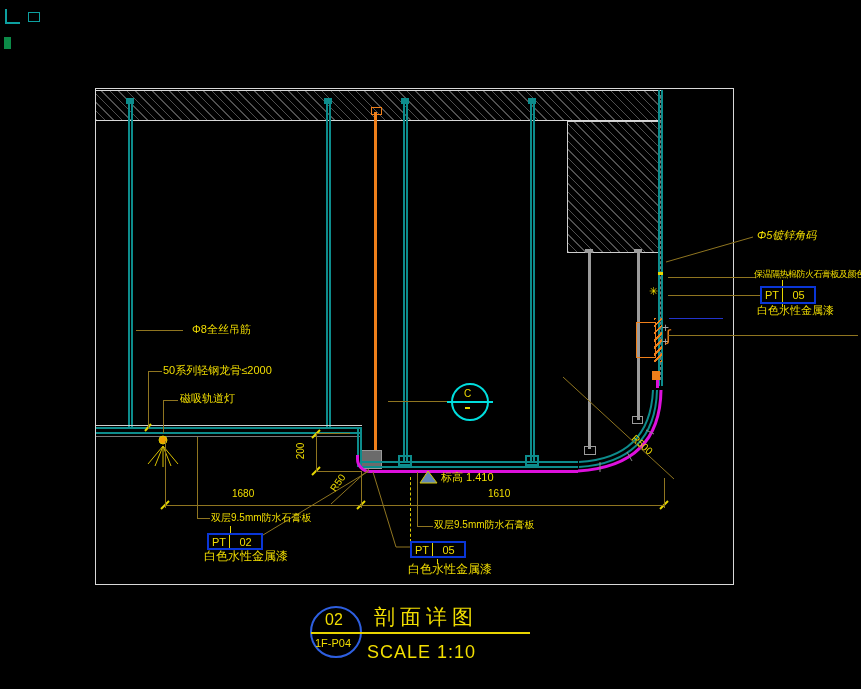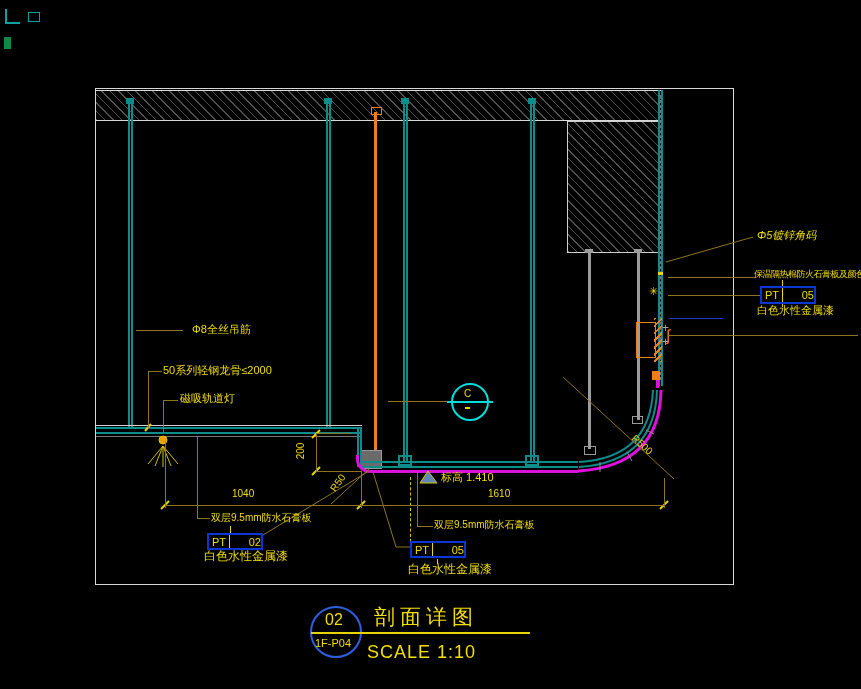--- a/index.html
+++ b/index.html
@@ -11,21 +11,21 @@
   .vl{position:absolute;width:1px;background:#8f7520;}
   .yvl{position:absolute;width:1px;background:#e8d800;}
   .tealv{position:absolute;width:5px;box-sizing:border-box;
          border-left:2px solid #0d8c8c;border-right:2px solid #0d8c8c;}
   .tealh{position:absolute;height:2px;background:#0d8c8c;}
   .hatch{background-image:repeating-linear-gradient(45deg,#4f4f4f 0,#4f4f4f 1px,transparent 1px,transparent 6px);}
   .ptbox{position:absolute;box-sizing:border-box;border:2px solid #0a36d6;display:flex;align-items:center;}
   .ptbox .cell{color:#f2de00;font-size:11px;text-align:center;}
   .ptbox .c1{width:20px;}
   .ptbox .div{width:1px;align-self:stretch;background:#e8d800;}
-  .ptbox .c2{flex:1;text-align:right;}
+  .ptbox .c2{flex:1;}
   svg{position:absolute;left:0;top:0;pointer-events:none;}
 </style>
 </head>
 <body>
 
 <div class="stage">
 
   <div class="abs" style="left:5px;top:9px;width:13px;height:13px;border-left:2px solid #0da0a0;border-bottom:2px solid #0da0a0;"></div>
   <div class="abs" style="left:28px;top:12px;width:10px;height:8px;border:1px solid #0da0a0;"></div>
   <div class="abs" style="left:4px;top:37px;width:7px;height:12px;background:#0c8a48;"></div>
@@ -166,21 +166,21 @@
     <div class="cell c2">05</div>
   </div>
   <div class="yvl" style="left:782px;top:304px;height:3px;"></div>
   <div class="t" style="left:757px;top:305px;">白色水性金属漆</div>
   <div class="hl" style="left:668px;top:335px;width:190px;"></div>
 
   <div class="vl" style="left:165px;top:441px;height:67px;"></div>
   <div class="vl" style="left:361px;top:472px;height:36px;"></div>
   <div class="vl" style="left:664px;top:478px;height:30px;"></div>
   <div class="hl" style="left:165px;top:505px;width:499px;"></div>
-  <div class="t" style="left:232px;top:489px;font-size:10px;">1040</div>
+  <div class="t" style="left:232px;top:489px;font-size:10px;">1680</div>
   <div class="t" style="left:488px;top:489px;font-size:10px;">1610</div>
 
   <div class="vl" style="left:316px;top:434px;height:38px;"></div>
   <div class="hl" style="left:316px;top:433px;width:34px;"></div>
   <div class="hl" style="left:316px;top:471px;width:46px;"></div>
   <div class="t" style="left:293px;top:446px;font-size:10px;transform:rotate(-90deg);">200</div>
 
   <div class="t" style="left:329px;top:478px;font-size:10px;transform:rotate(-55deg);">R50</div>
   <div class="t" style="left:630px;top:440px;font-size:10px;transform:rotate(42deg);">R500</div>
 

